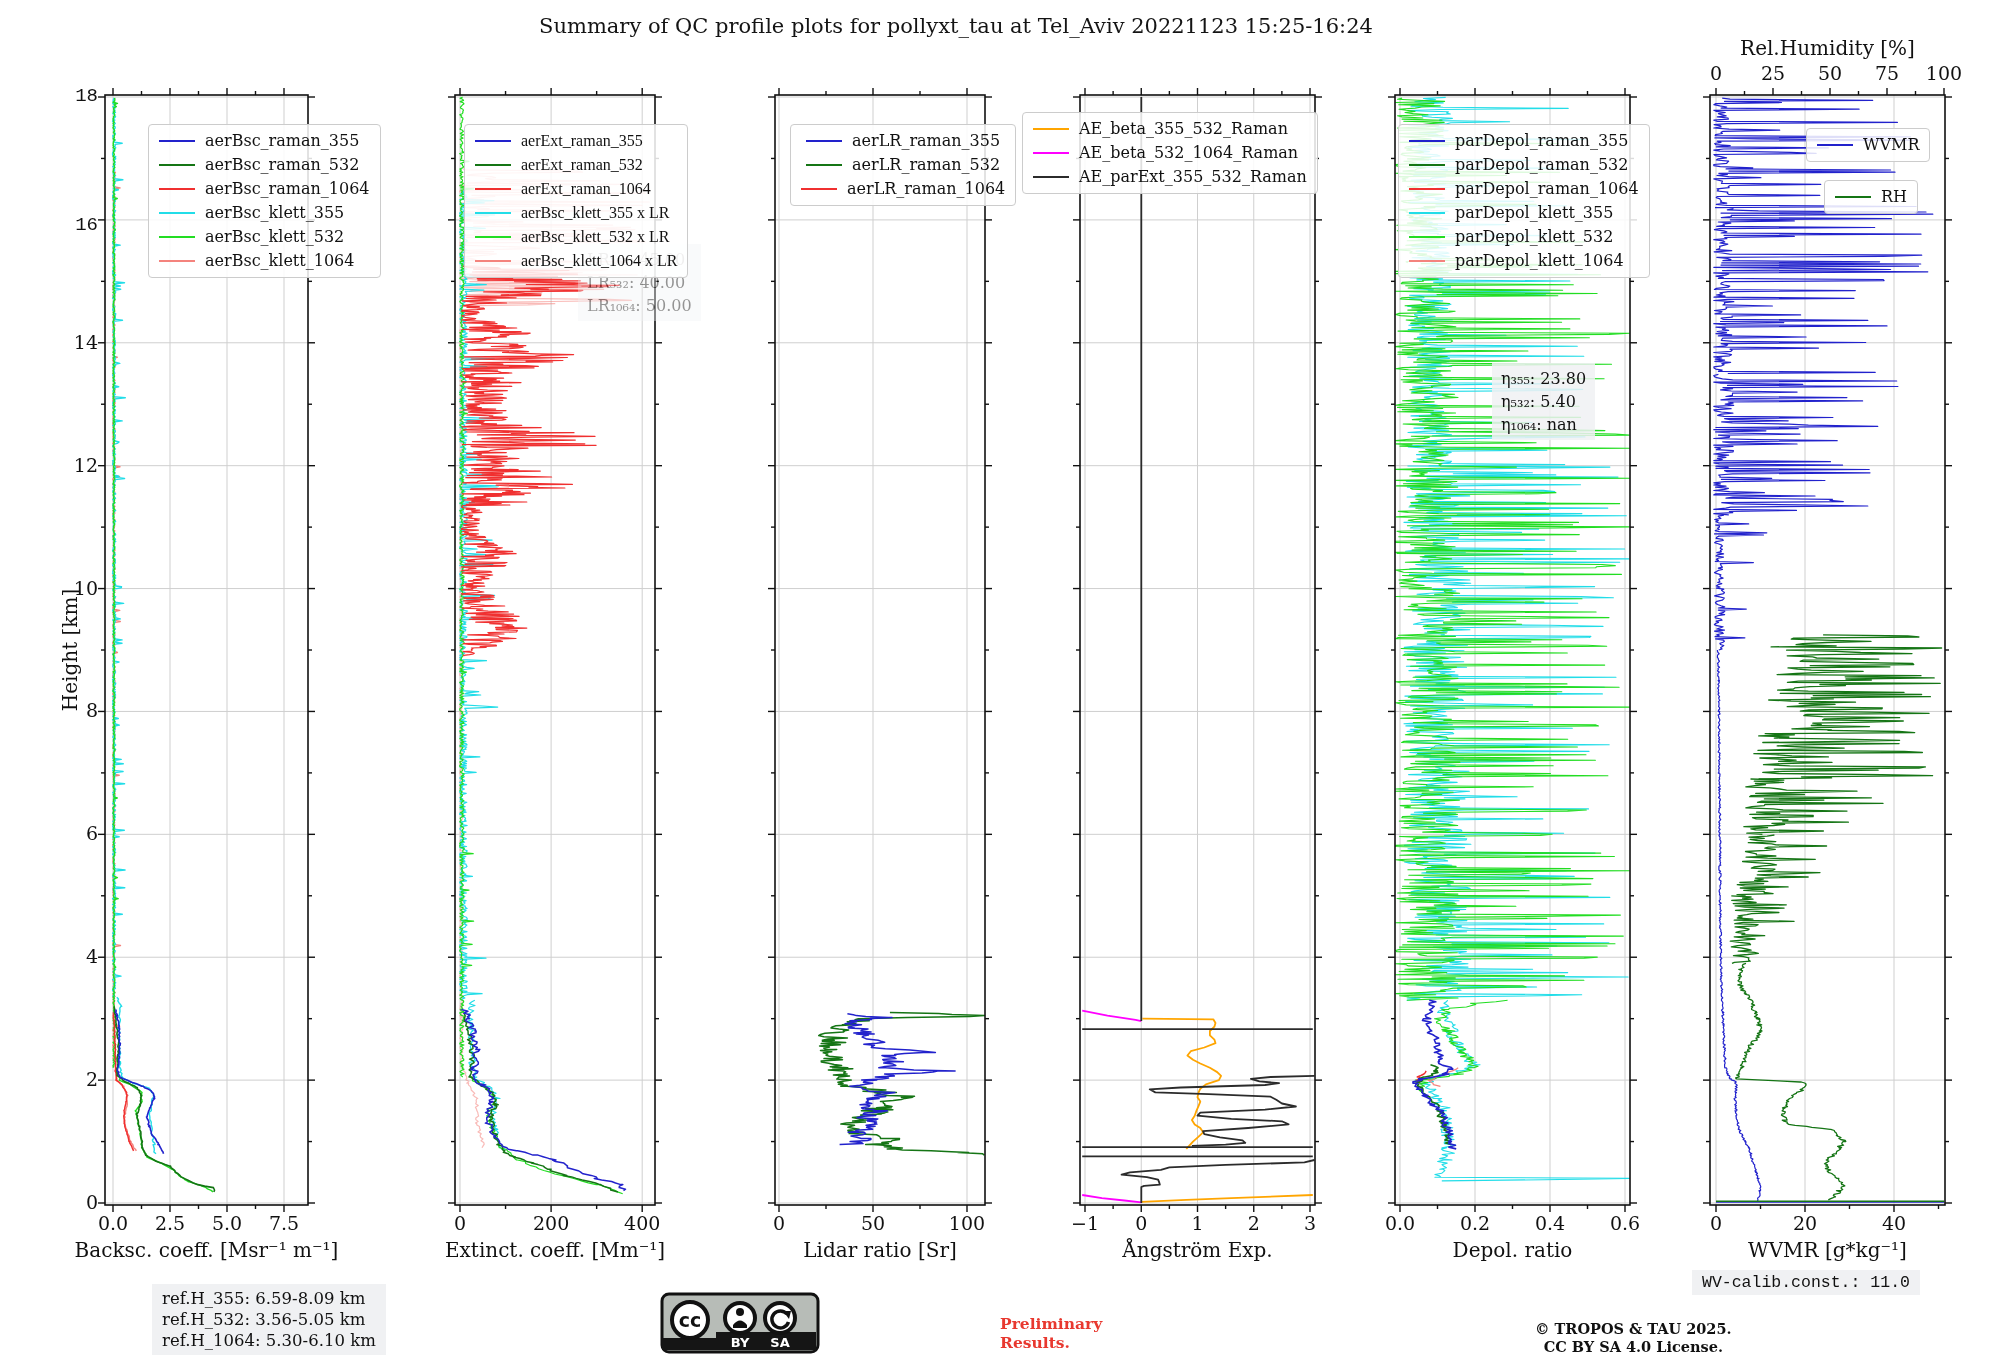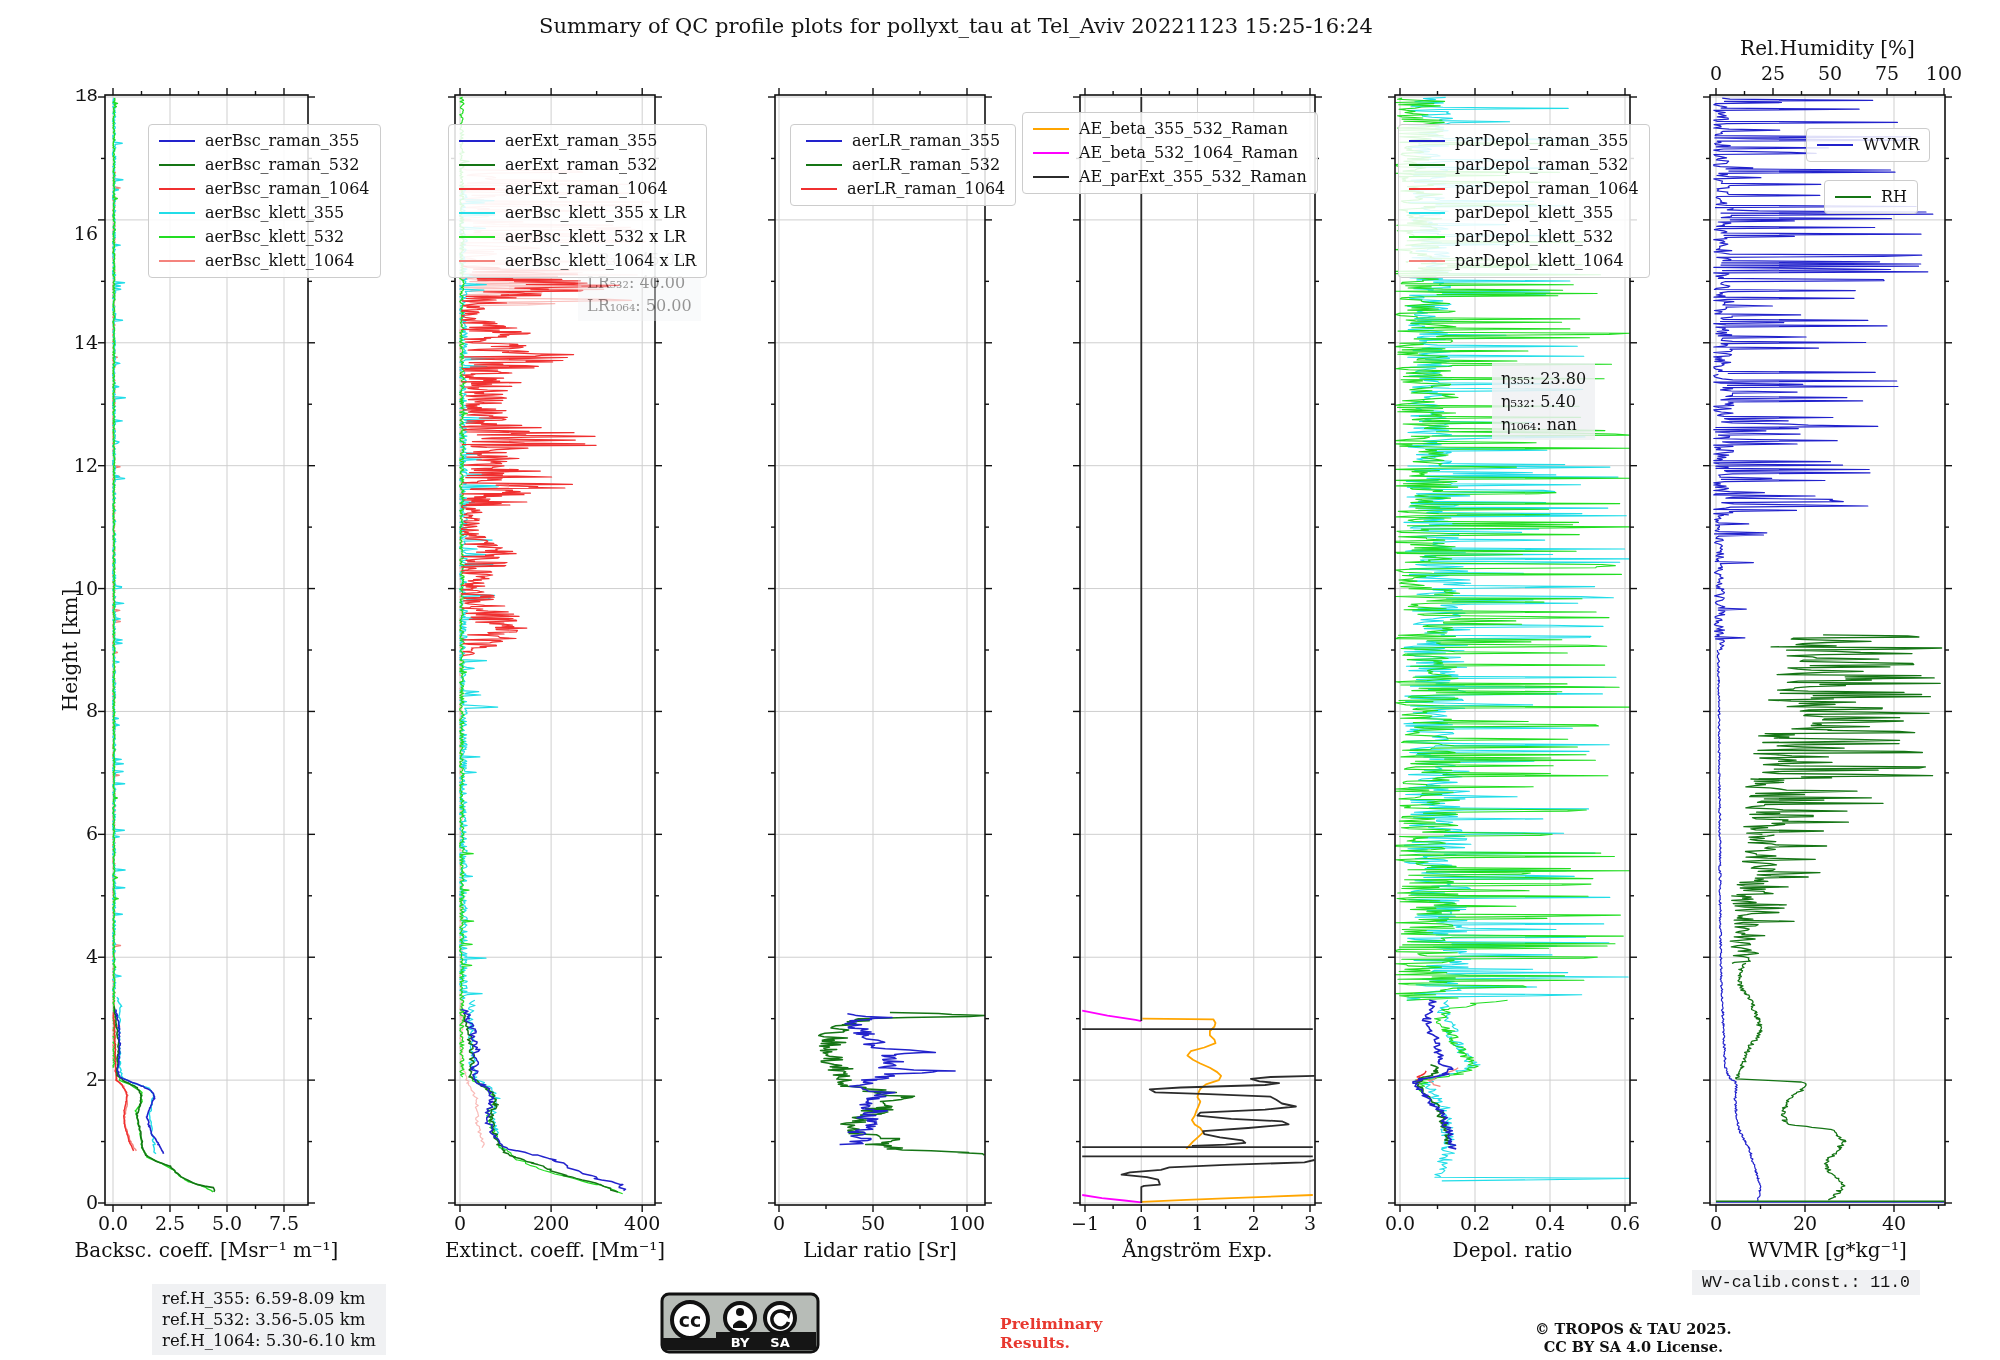--- a/index.html
+++ b/index.html
@@ -557,21 +557,21 @@
         </div>
         <div class="legend-row">
           <div class="legend-line" style="border-top-color: rgb(244, 131, 125);"></div>
           <div class="legend-label">aerBsc_klett_1064</div>
         </div>
       </div>
       <div class="tick-label-x" style="left: 460px; top: 1212px;">0</div>
       <div class="tick-label-x" style="left: 551.1px; top: 1212px;">200</div>
       <div class="tick-label-x" style="left: 642.2px; top: 1212px;">400</div>
       <div class="xlabel" style="left: 555px; top: 1238px;">Extinct. coeff. [Mm⁻¹]</div>
-      <div class="legend" style="left: 448px; top: 124px;">
+      <div class="legend" style="left: 464px; top: 124px; font-family: Liberation Serif, serif;">
         <div class="legend-row">
           <div class="legend-line" style="border-top-color: rgb(34, 34, 204);"></div>
           <div class="legend-label">aerExt_raman_355</div>
         </div>
         <div class="legend-row">
           <div class="legend-line" style="border-top-color: rgb(21, 117, 21);"></div>
           <div class="legend-label">aerExt_raman_532</div>
         </div>
         <div class="legend-row">
           <div class="legend-line" style="border-top-color: rgb(240, 48, 48);"></div>
@@ -692,21 +692,21 @@
         </div>
       </div>
       <div class="tick-label-y" style="left: 56px; top: 1191px;">0</div>
       <div class="tick-label-y" style="left: 56px; top: 1068.11px;">2</div>
       <div class="tick-label-y" style="left: 56px; top: 945.224px;">4</div>
       <div class="tick-label-y" style="left: 56px; top: 822.336px;">6</div>
       <div class="tick-label-y" style="left: 56px; top: 699.448px;">8</div>
       <div class="tick-label-y" style="left: 56px; top: 576.56px;">10</div>
       <div class="tick-label-y" style="left: 56px; top: 453.672px;">12</div>
       <div class="tick-label-y" style="left: 56px; top: 330.784px;">14</div>
-      <div class="tick-label-y" style="left: 56px; top: 222px;">16</div>
+      <div class="tick-label-y" style="left: 56px; top: 214px; font-family: Liberation Mono, monospace;">16</div>
       <div class="tick-label-y" style="left: 56px; top: 85.008px; font-family: Liberation Mono, monospace;">18</div>
     </div>
 
   <div class="refh-box">
     <div>ref.H_355: 6.59-8.09 km</div>
     <div>ref.H_532: 3.56-5.05 km</div>
     <div>ref.H_1064: 5.30-6.10 km</div>
   </div>
 
   <div class="cc-badge">

